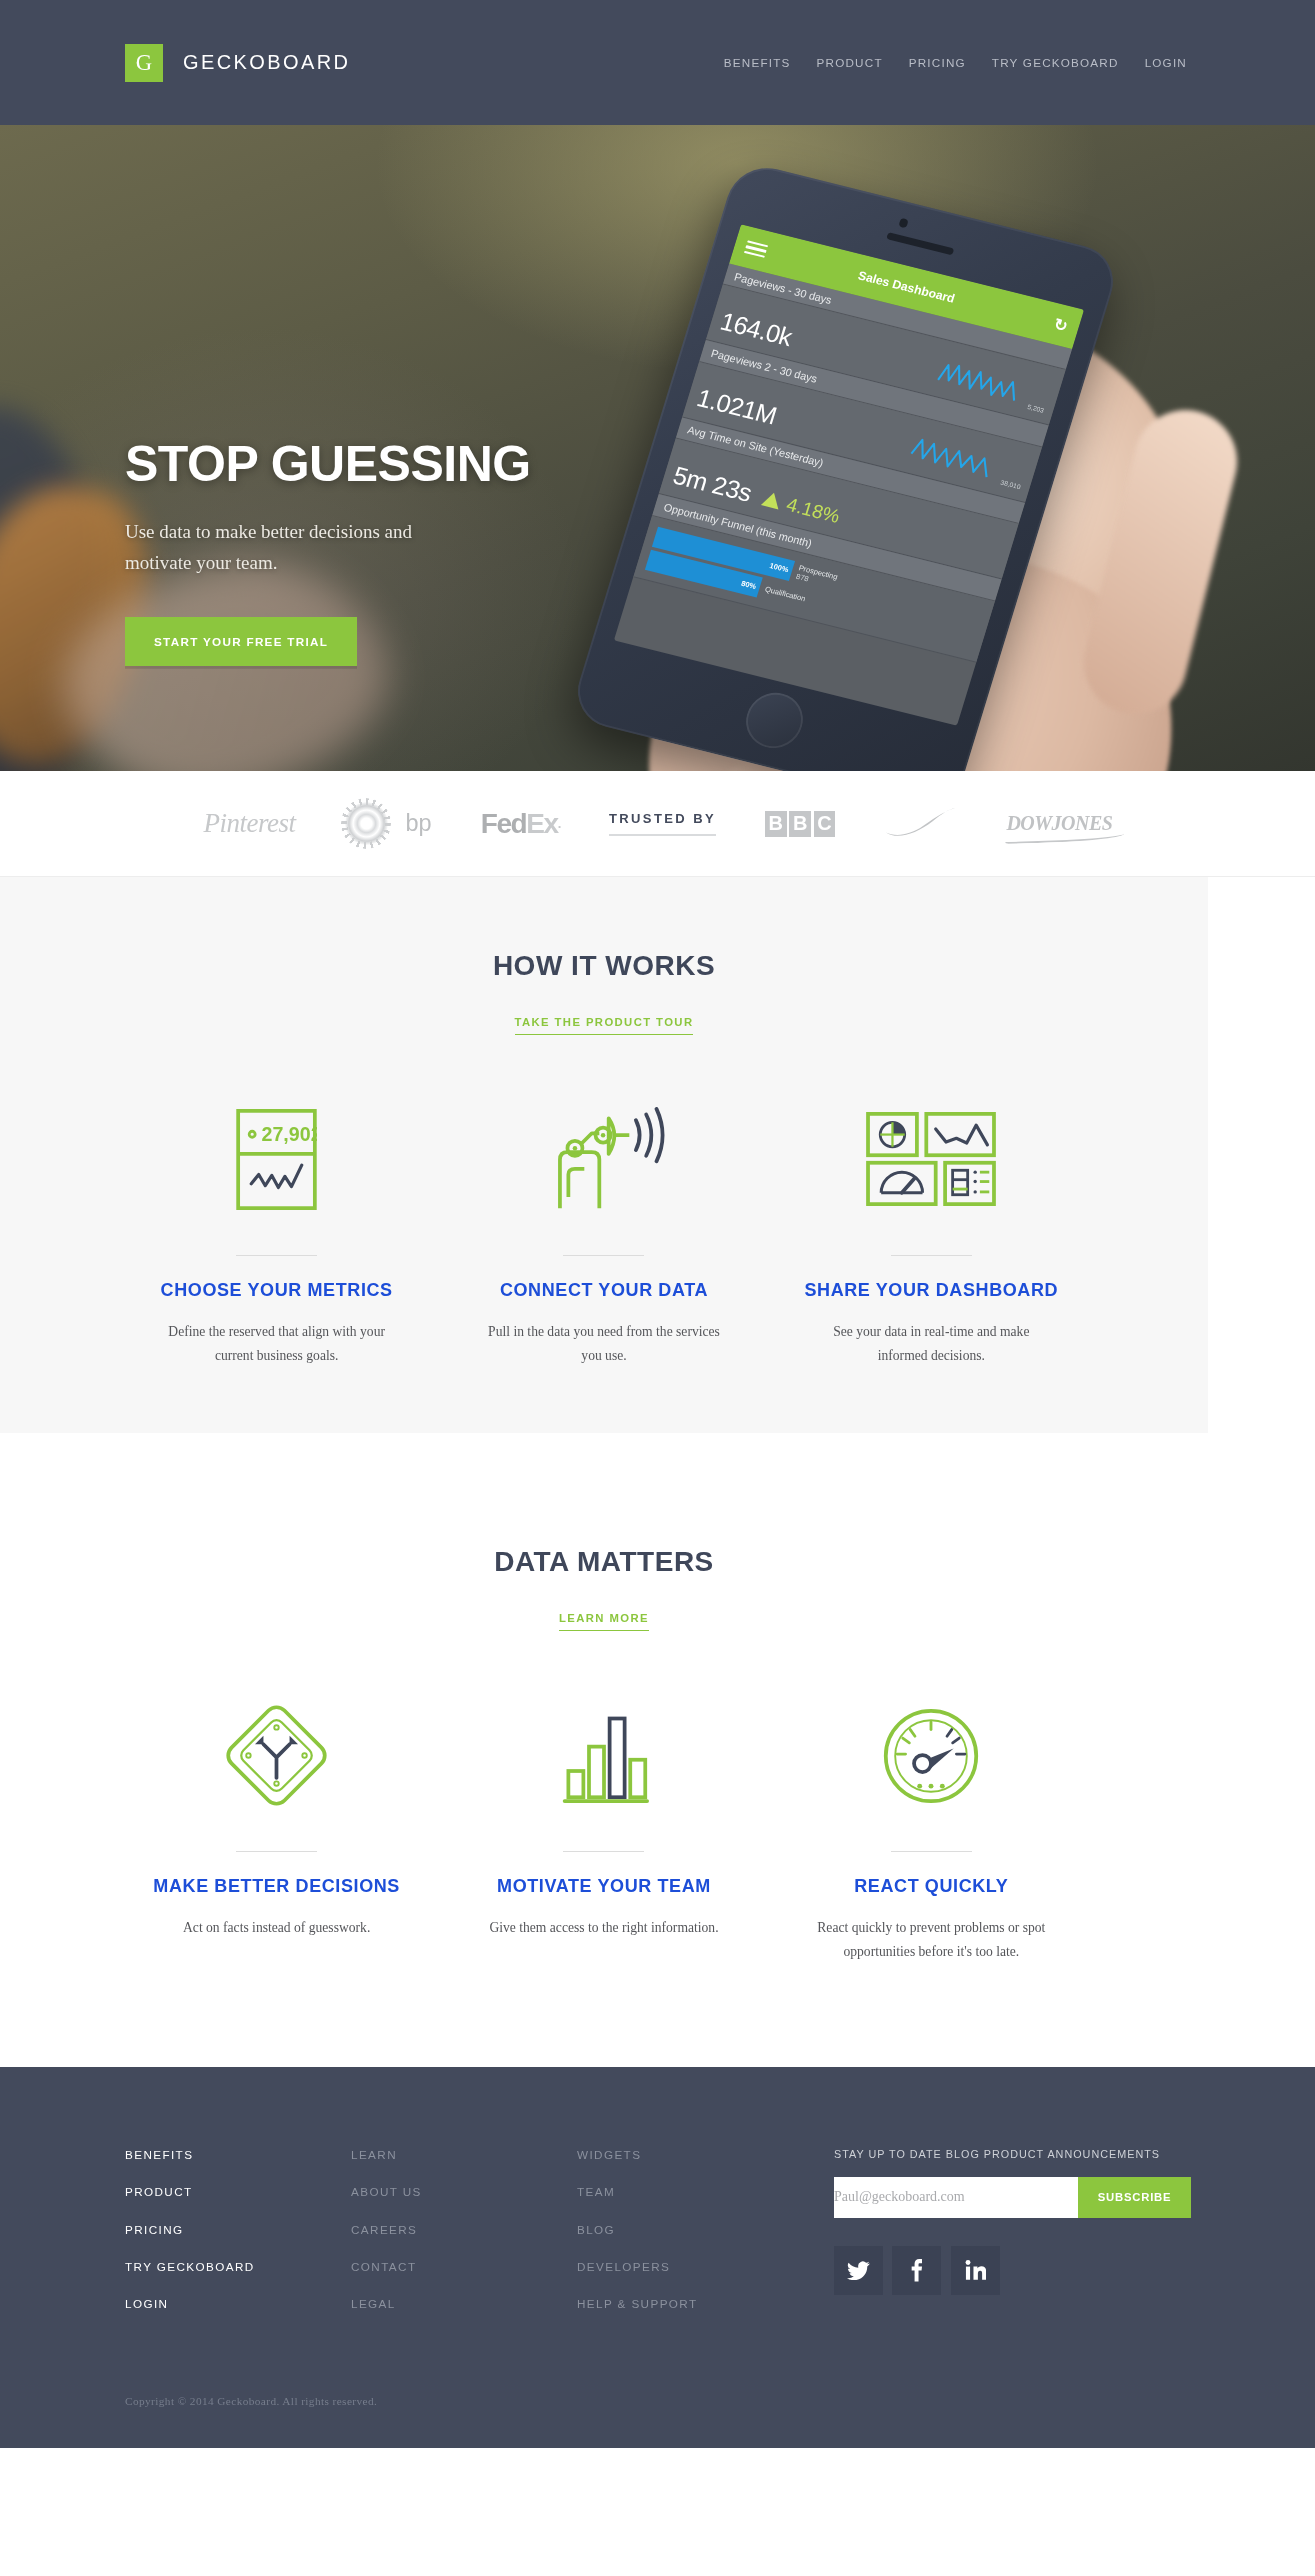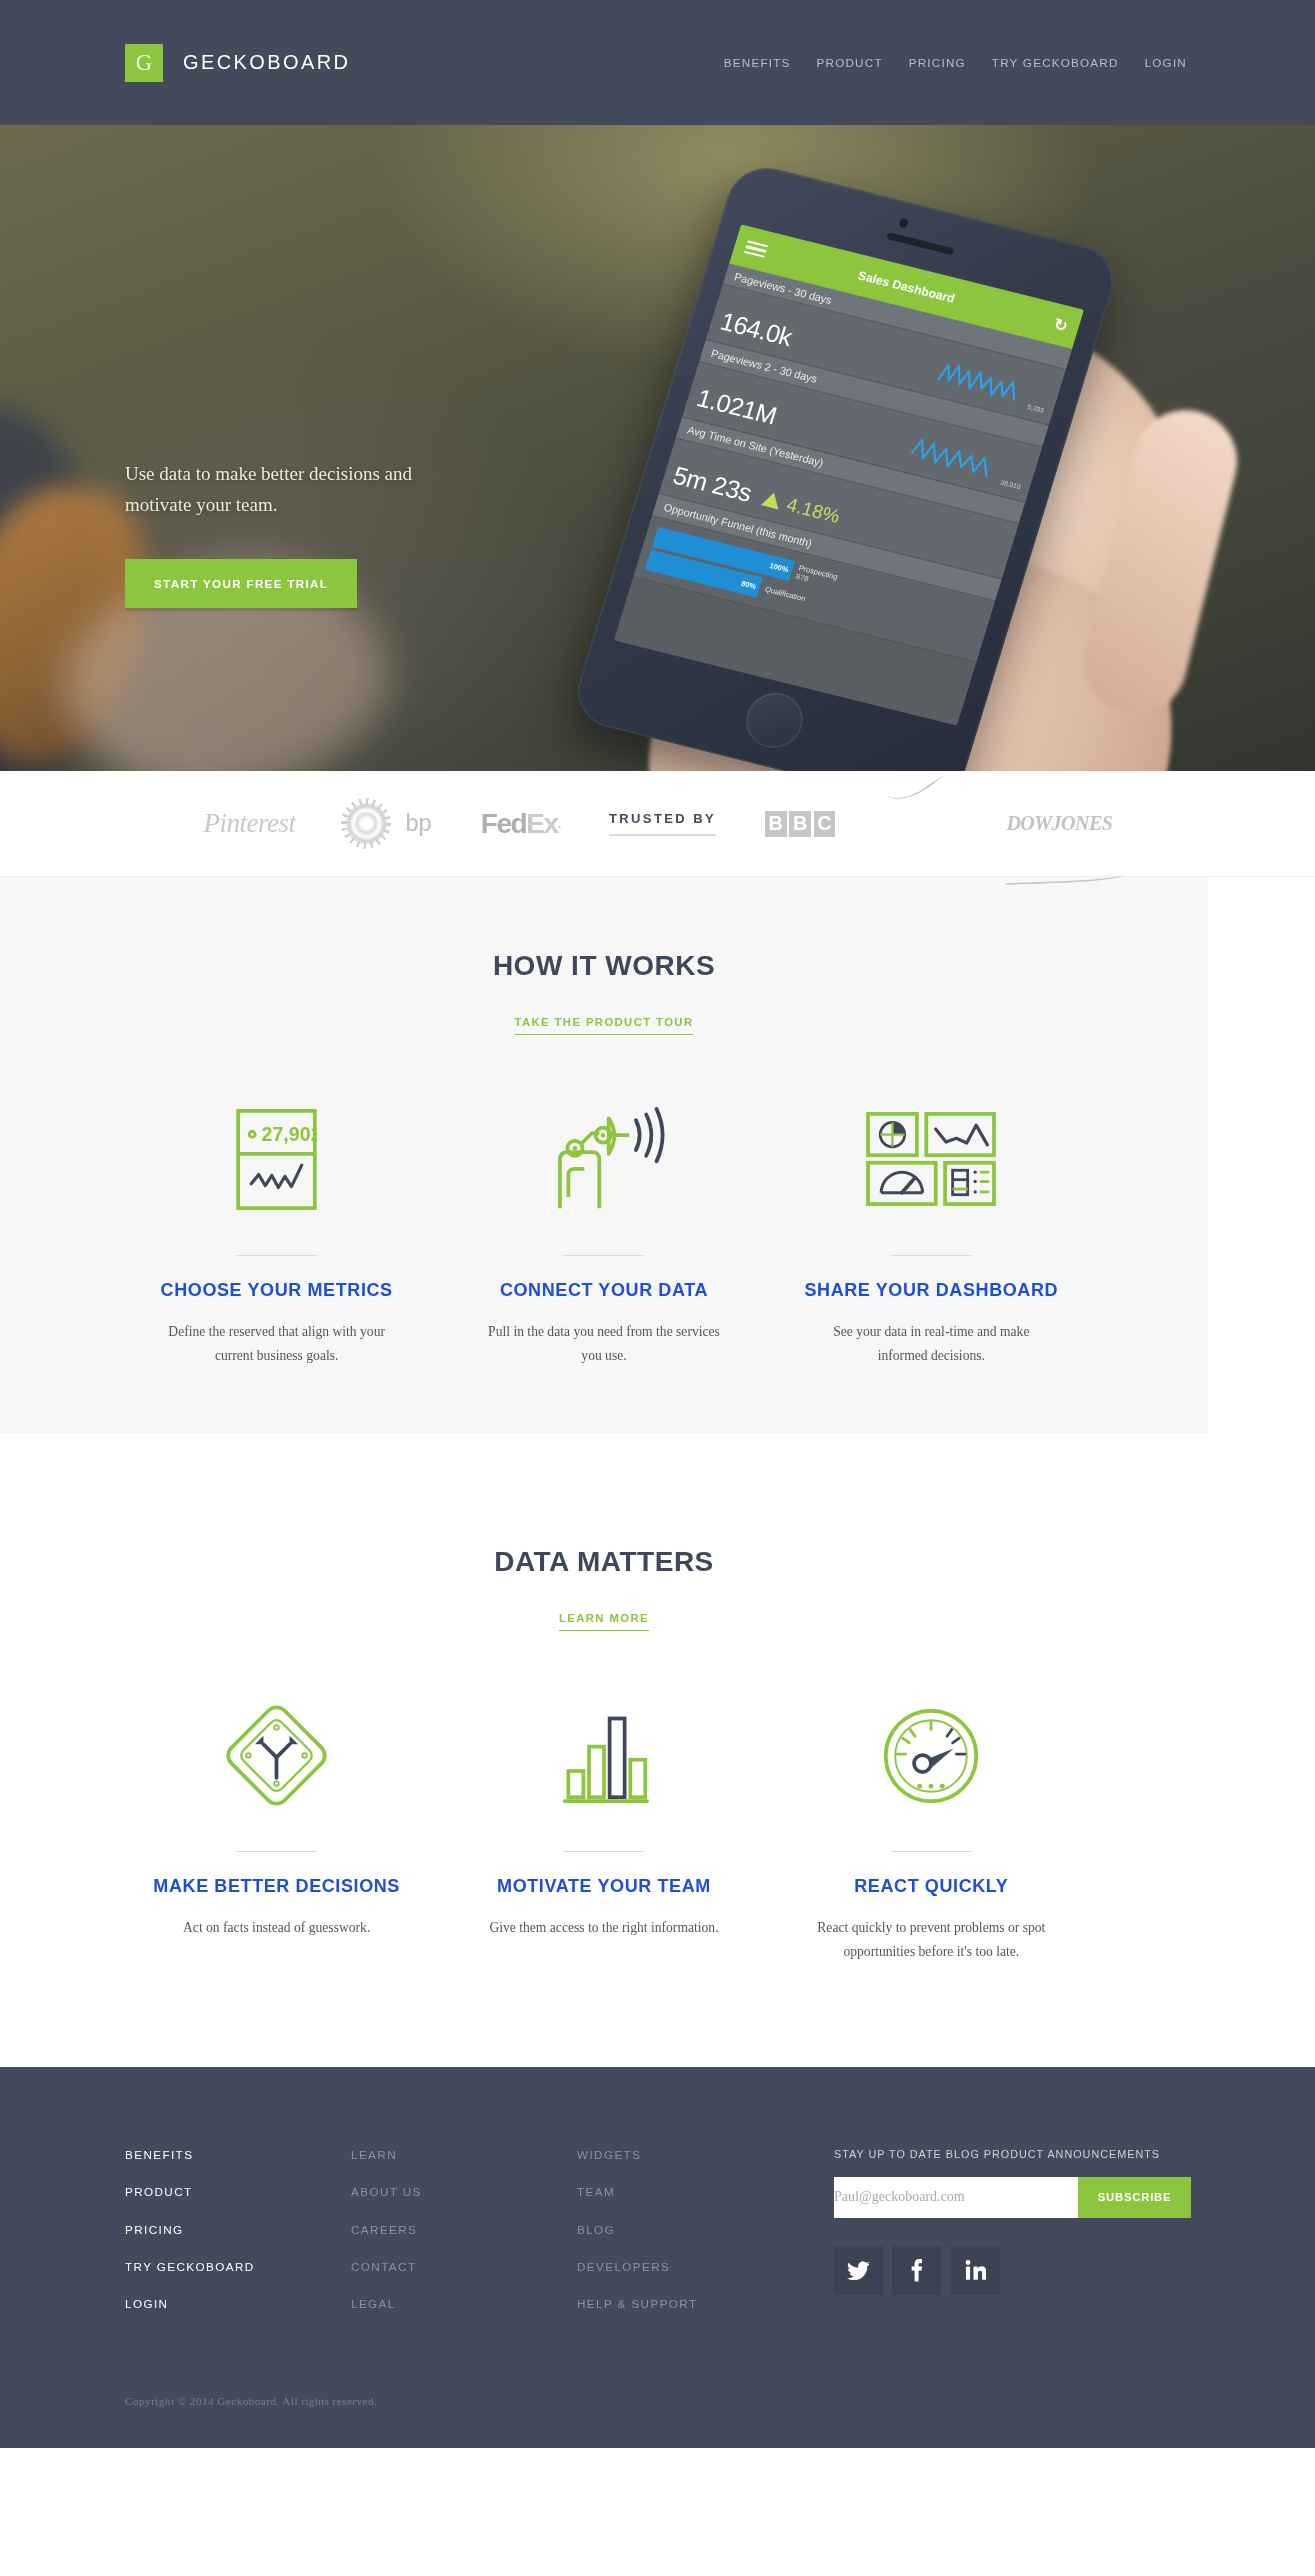--- a/index.html
+++ b/index.html
@@ -165,21 +165,21 @@
     text-shadow:0 0.9px 5.6px rgba(0,0,0,.35);
   }
   .cta-btn{
     margin-top:39px; display:inline-block; background:#8cc63e; border:none;
     color:#fff; font-size:11.7px; font-weight:700; letter-spacing:1.3px;
     padding:18px 29px; cursor:pointer; box-shadow:0 2.8px 0 rgba(0,0,0,.12);
   }
 
   
   .trusted{
-    height:106px; background:#fff; display:flex; 
+    height:106px; background:#fff; display:flex; align-items:center;
     justify-content:center; gap:49px; border-bottom:0.9px solid #ededed;
   }
   .logo-item{ color:#bfc1c3; display:flex; align-items:center; justify-content:center;}
   .lg-pinterest{ font-family:"Liberation Serif", serif; font-style:italic; font-size:27px; color:#c6c8ca; letter-spacing:-0.5px;}
   .lg-bp{ display:flex; align-items:center; gap:18px;}
   .bp-sun{
     width:43px;height:43px;border-radius:50%;
     background:radial-gradient(circle,#fff 18%,#d9dbdd 30%,#fff 44%,#cfd1d3 58%,#fff 72%,#c9cbcd 100%);
     position:relative;
   }
@@ -373,20 +373,21 @@
             <span>Qualification</span>
           </div>
         </div>
       </div>
     </div>
     <div class="phone-home"></div>
   </div>
   <div class="hand thumb"></div>
 
   <div class="hero-copy">
+    <h1 class="hero-title">STOP GUESSING</h1>
     <p class="hero-sub">Use data to make better decisions and motivate your team.</p>
     <button class="cta-btn">START YOUR FREE TRIAL</button>
   </div>
 </section>
 
 <section class="trusted">
   <div class="logo-item lg-pinterest">Pinterest</div>
   <div class="logo-item lg-bp">
     <div class="bp-sun"></div>
     <span class="bp-text">bp</span>

